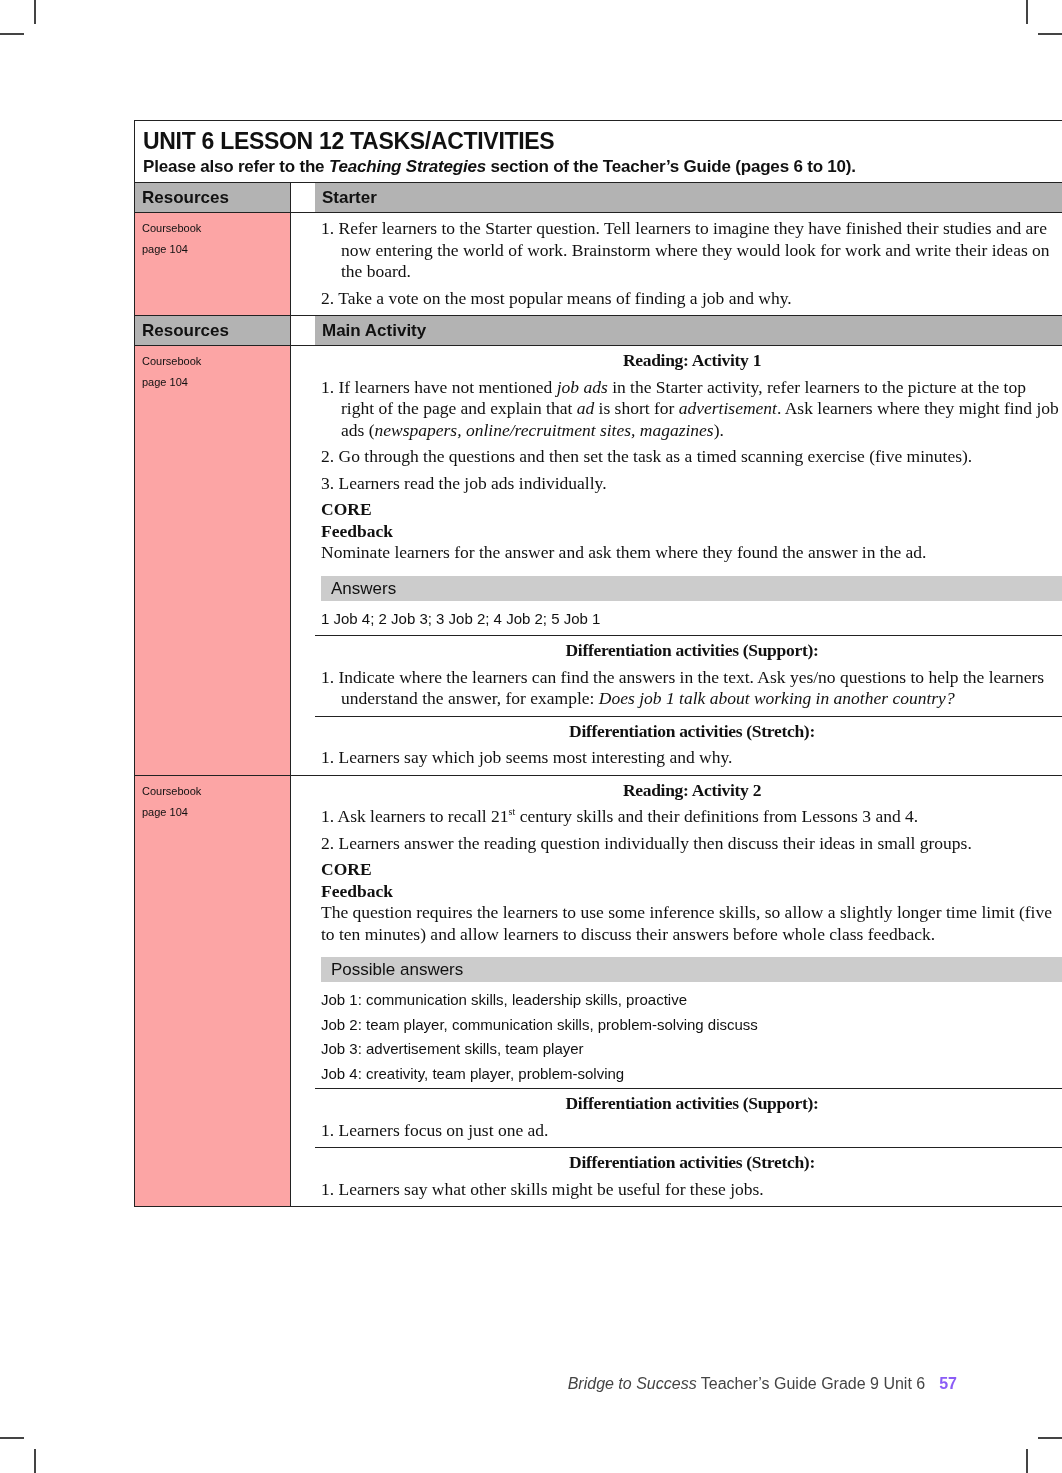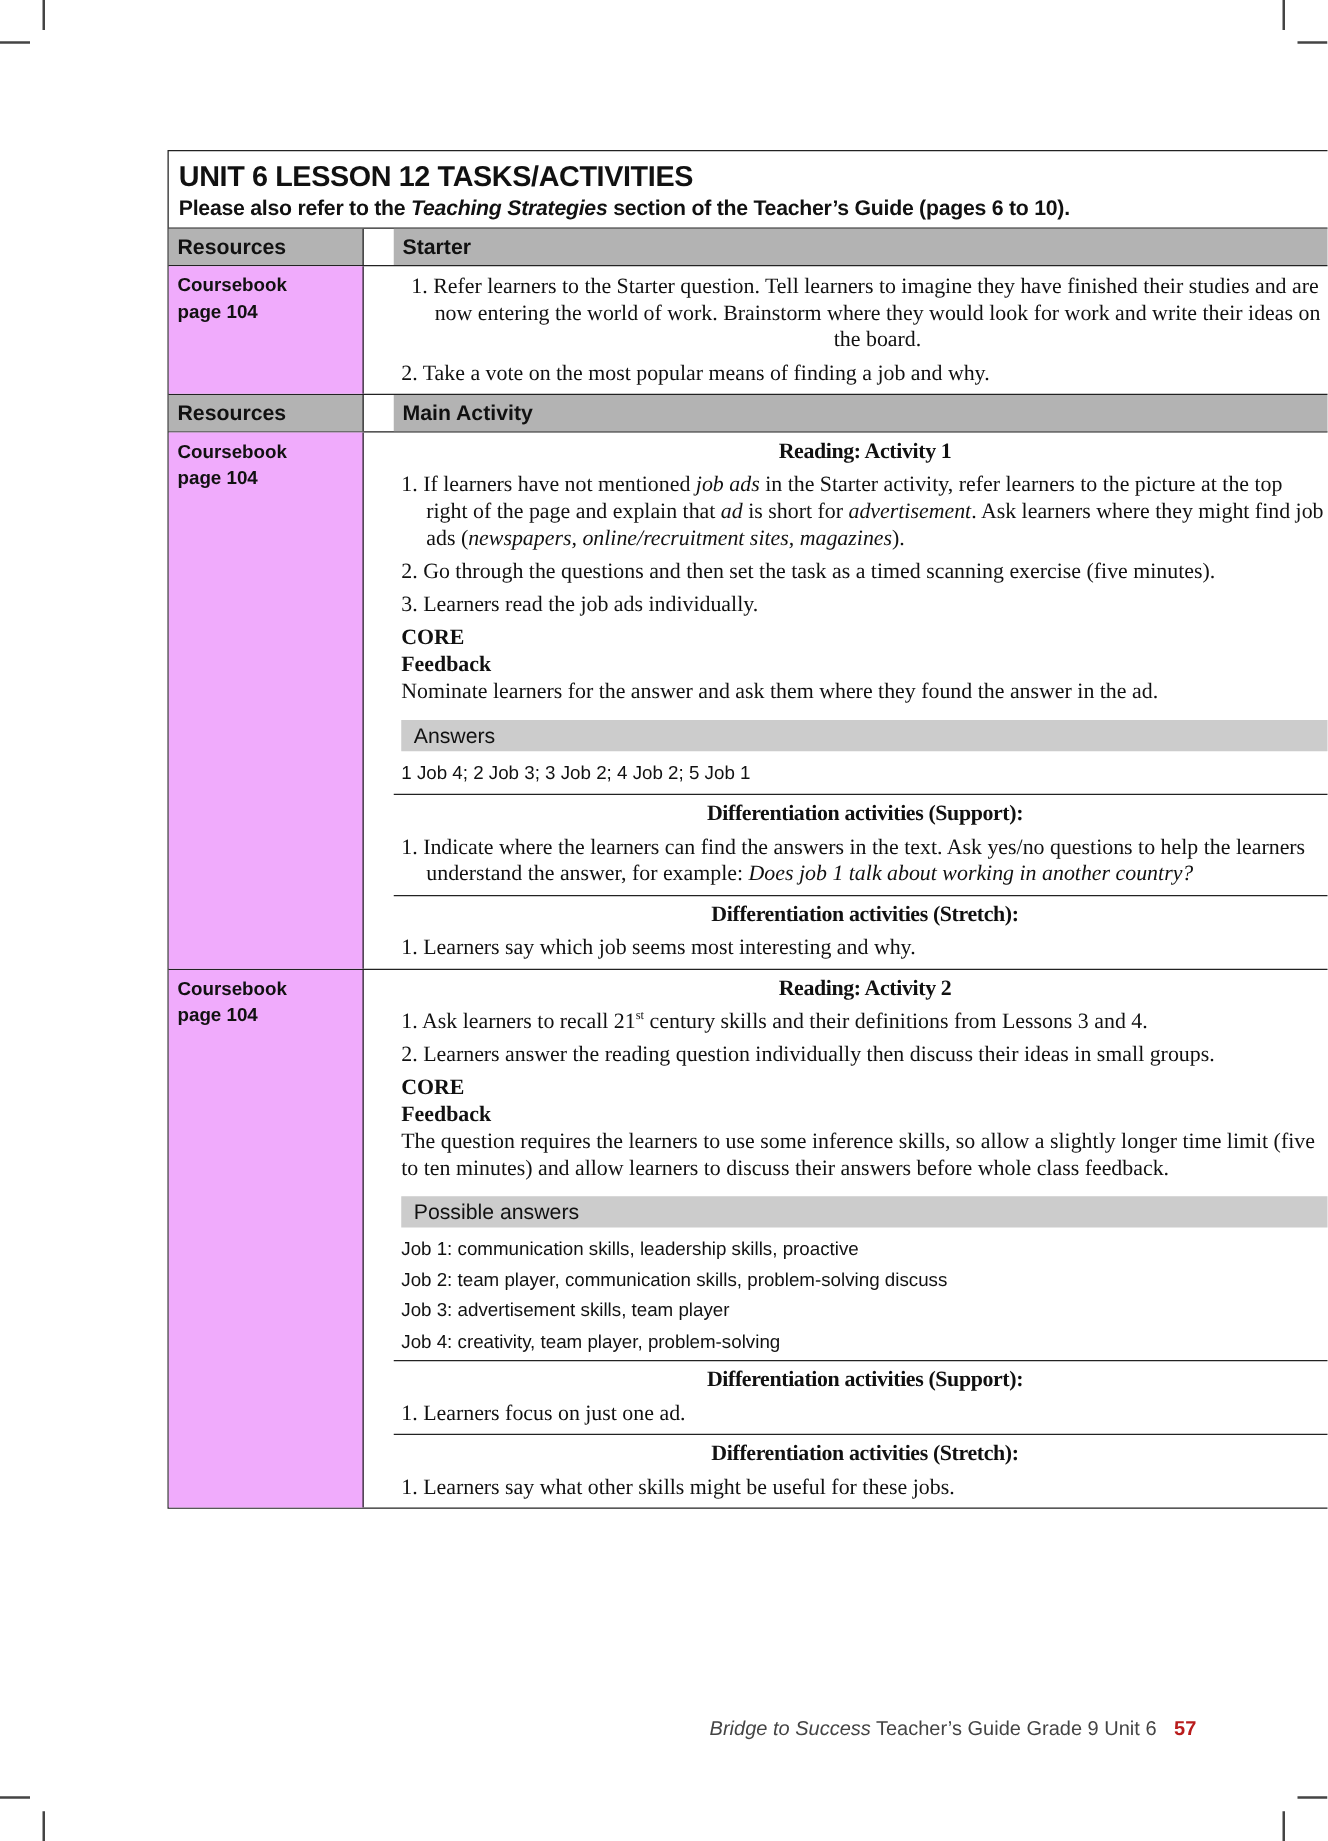--- a/index.html
+++ b/index.html
@@ -9,38 +9,38 @@
   .sheet { position: absolute; left: 134px; top: 120px; width: 936px; border: 1.5px solid #222; box-sizing: border-box; }
   .title-block { padding: 5px 8px 4px 8px; border-bottom: 1.5px solid #222; }
   .title { font-family: "Liberation Sans", sans-serif; font-weight: bold; font-size: 23px; line-height: 30px; color: #111; letter-spacing: -0.3px; }
   .subtitle { font-family: "Liberation Sans", sans-serif; font-weight: bold; font-size: 17px; line-height: 22px; color: #111; letter-spacing: -0.2px; }
 
   .row { display: flex; border-bottom: 1.5px solid #222; gap: 24px; }
   .row:last-child { border-bottom: none; }
   .col-l { width: 156px; flex: none; border-right: 1.5px solid #222; box-sizing: border-box; }
   .col-r { flex: 1; box-sizing: border-box; }
   .hdr .col-l, .hdr .col-r { background: #b3b3b3; font-family: "Liberation Sans", sans-serif; font-weight: bold; font-size: 17px; line-height: 29px; padding: 0 7px; color: #111; }
-  .res { background: #f0abfc; font-family: "Liberation Sans", sans-serif; font-weight: bold; font-size: 15px; line-height: 21px; padding: 5px 7px; color: #111; }
+  .res { background: #fca5a5; font-family: "Liberation Sans", sans-serif; font-weight: normal; font-size: 11px; line-height: 21px; padding: 5px 7px; color: #111; }
   .res span { display: block; }
 
   .sec { padding: 4px 6px 6px 6px; border-bottom: 1.5px solid #222; font-family: "Liberation Serif", serif; font-size: 17.5px; line-height: 21.5px; color: #111; }
   .sec:last-child { border-bottom: none; }
   .h { font-weight: bold; letter-spacing: -0.3px; text-align: center; }
   .item { padding-left: 20px; text-indent: -20px; margin-top: 5px; }
-  .item:first-child { margin-top: 0; text-align: center; }
+  .item:first-child { margin-top: 0; }
   .h + .item { margin-top: 5px; }
   .core { font-weight: bold; margin-top: 5px; }
   .fb { font-weight: bold; }
   .ansbar { background: #cccccc; font-family: "Liberation Sans", sans-serif; font-size: 17px; line-height: 25px; padding: 0 10px; margin: 12px 0 6px 0; color: #111; }
   .ansline { font-family: "Liberation Sans", sans-serif; font-size: 15px; line-height: 24.5px; color: #111; }
   i { }
   sup { font-size: 10px; line-height: 0; vertical-align: super; }
 
   .footer { position: absolute; right: 105px; top: 1375px; font-family: "Liberation Sans", sans-serif; font-size: 16px; color: #444; }
-  .footer .pg { font-weight: bold; color: #b91c1c; margin-left: 14px; }
+  .footer .pg { font-weight: bold; color: #8b5cf6; margin-left: 14px; }
 </style>
 </head>
 <body>
 
 <div class="crop" style="left:34px;top:0;width:2px;height:24px;"></div>
 <div class="crop" style="left:0;top:33px;width:24px;height:2px;"></div>
 <div class="crop" style="left:1026px;top:0;width:2px;height:24px;"></div>
 <div class="crop" style="left:1038px;top:33px;width:24px;height:2px;"></div>
 <div class="crop" style="left:34px;top:1449px;width:2px;height:24px;"></div>
 <div class="crop" style="left:0;top:1437px;width:24px;height:2px;"></div>

